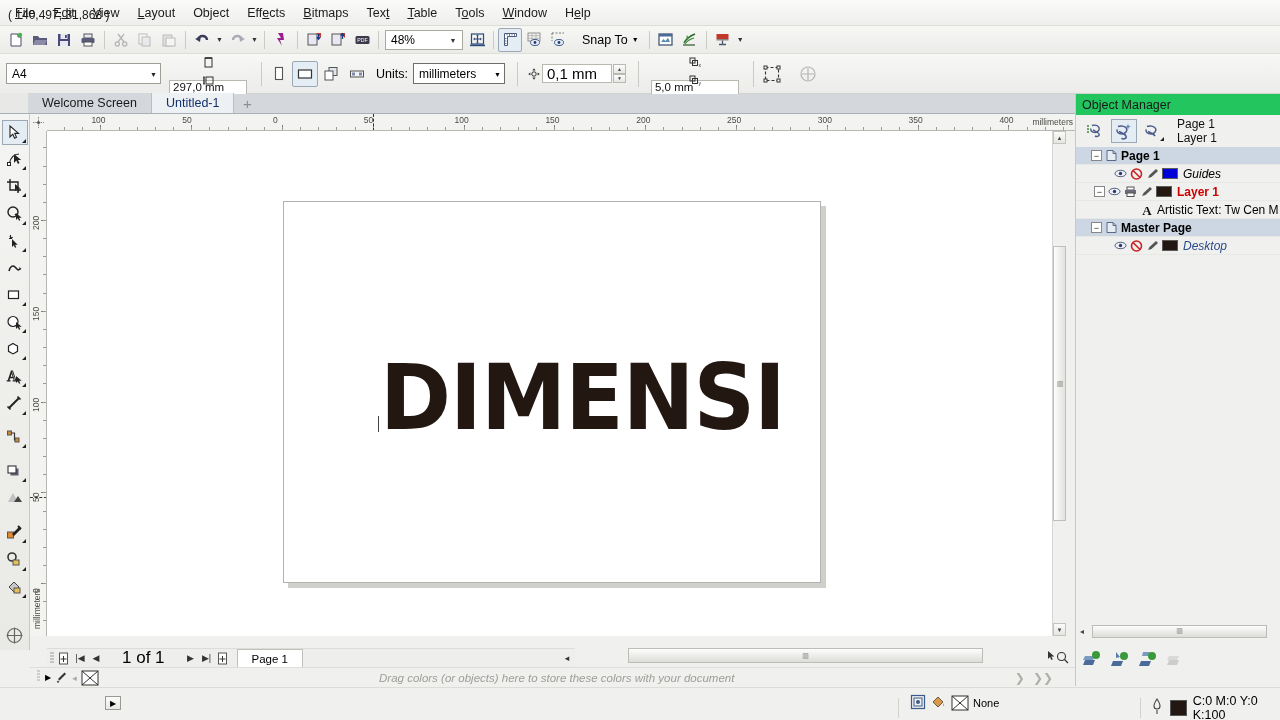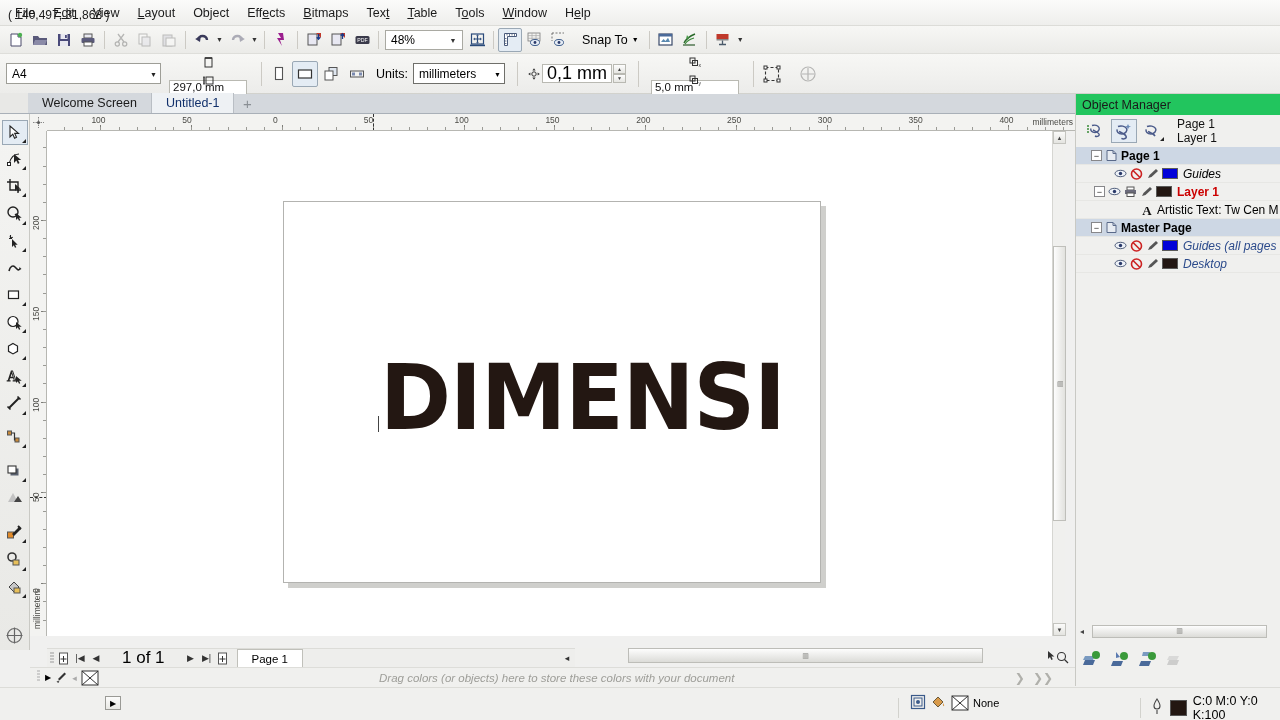--- a/index.html
+++ b/index.html
@@ -87,21 +87,21 @@
     display:flex;align-items:center;justify-content:center;font-size:6px;color:#333;
   }
   .unitslbl{ font-size:12.5px;margin-left:6px;margin-right:5px; }
   .unitscombo{
     width:92px;height:21px;border:1px solid #6f6f6a;background:#fff;
     display:flex;align-items:center;font-size:12px;padding-left:5px;position:relative;
   }
   .unitscombo .cb-arrow{ position:absolute;right:3px;top:50%;transform:translateY(-50%);font-size:7px; }
   .nudgefield{
     width:70px;height:19px;background:#fff;border:1px solid #b9b9b2;
-    font-size:18px;padding-left:4px;line-height:17px;
+    font-size:15px;padding-left:4px;line-height:17px;
   }
   .bigspin{ display:flex;flex-direction:column;width:13px;height:19px;margin-left:1px; }
   .bigspin div{
     height:9.5px;border:1px solid #b9b9b2;background:linear-gradient(#fdfdfd,#e6e6e2);
     display:flex;align-items:center;justify-content:center;font-size:5px;color:#444;
   }
 
   
   .tabbar{
     position:absolute;left:0;top:94px;width:1075px;height:20px;
@@ -1114,43 +1114,20 @@
         <span class="expander">−</span>
         <span class="icn">
           <svg width="13" height="13" viewBox="0 0 13 13">
               <path d="M2 1.5h6l3 3v7H2z" fill="#e8ecf2" stroke="#5a6a8a"></path>
               <path d="M8 1.5v3h3" fill="none" stroke="#5a6a8a"></path>
             </svg>
         </span>
         <span class="omlabel b">Master Page</span>
       </div>
 
-      <div class="omrow">
-        <span class="indent"></span>
-          <span class="indent2" style="width:20px"></span>
-        <span class="icn">
-          <svg width="13" height="11" viewBox="0 0 13 11">
-              <ellipse cx="6.5" cy="5.5" rx="5.5" ry="3.2" fill="#eef2f8" stroke="#3a4a6a" stroke-width=".9"></ellipse>
-              <circle cx="6.5" cy="5.5" r="1.7" fill="#2a3a6a"></circle>
-            </svg>
-        </span>
-        <span class="icn">
-          <svg width="13" height="12" viewBox="0 0 13 12">
-              <circle cx="6.5" cy="6" r="5" fill="none" stroke="#cc2222" stroke-width="1.6"></circle>
-              <path d="M3 2.5l7 7" stroke="#cc2222" stroke-width="1.6"></path>
-            </svg>
-        </span>
-        <span class="icn">
-          <svg width="13" height="12" viewBox="0 0 13 12">
-              <path d="M2 10l1.5-3L10 1l2 2-6.5 6z" fill="#555"></path>
-            </svg>
-        </span>
-        <span class="swatch" style="background:#0000d8"></span>
-        <span class="omlabel blue">Guides (all pages</span>
-      </div>
 
       <div class="omrow">
         <span class="indent"></span>
           <span class="indent2" style="width:20px"></span>
         <span class="icn">
           <svg width="13" height="11" viewBox="0 0 13 11">
               <ellipse cx="6.5" cy="5.5" rx="5.5" ry="3.2" fill="#eef2f8" stroke="#3a4a6a" stroke-width=".9"></ellipse>
               <circle cx="6.5" cy="5.5" r="1.7" fill="#2a3a6a"></circle>
             </svg>
         </span>

